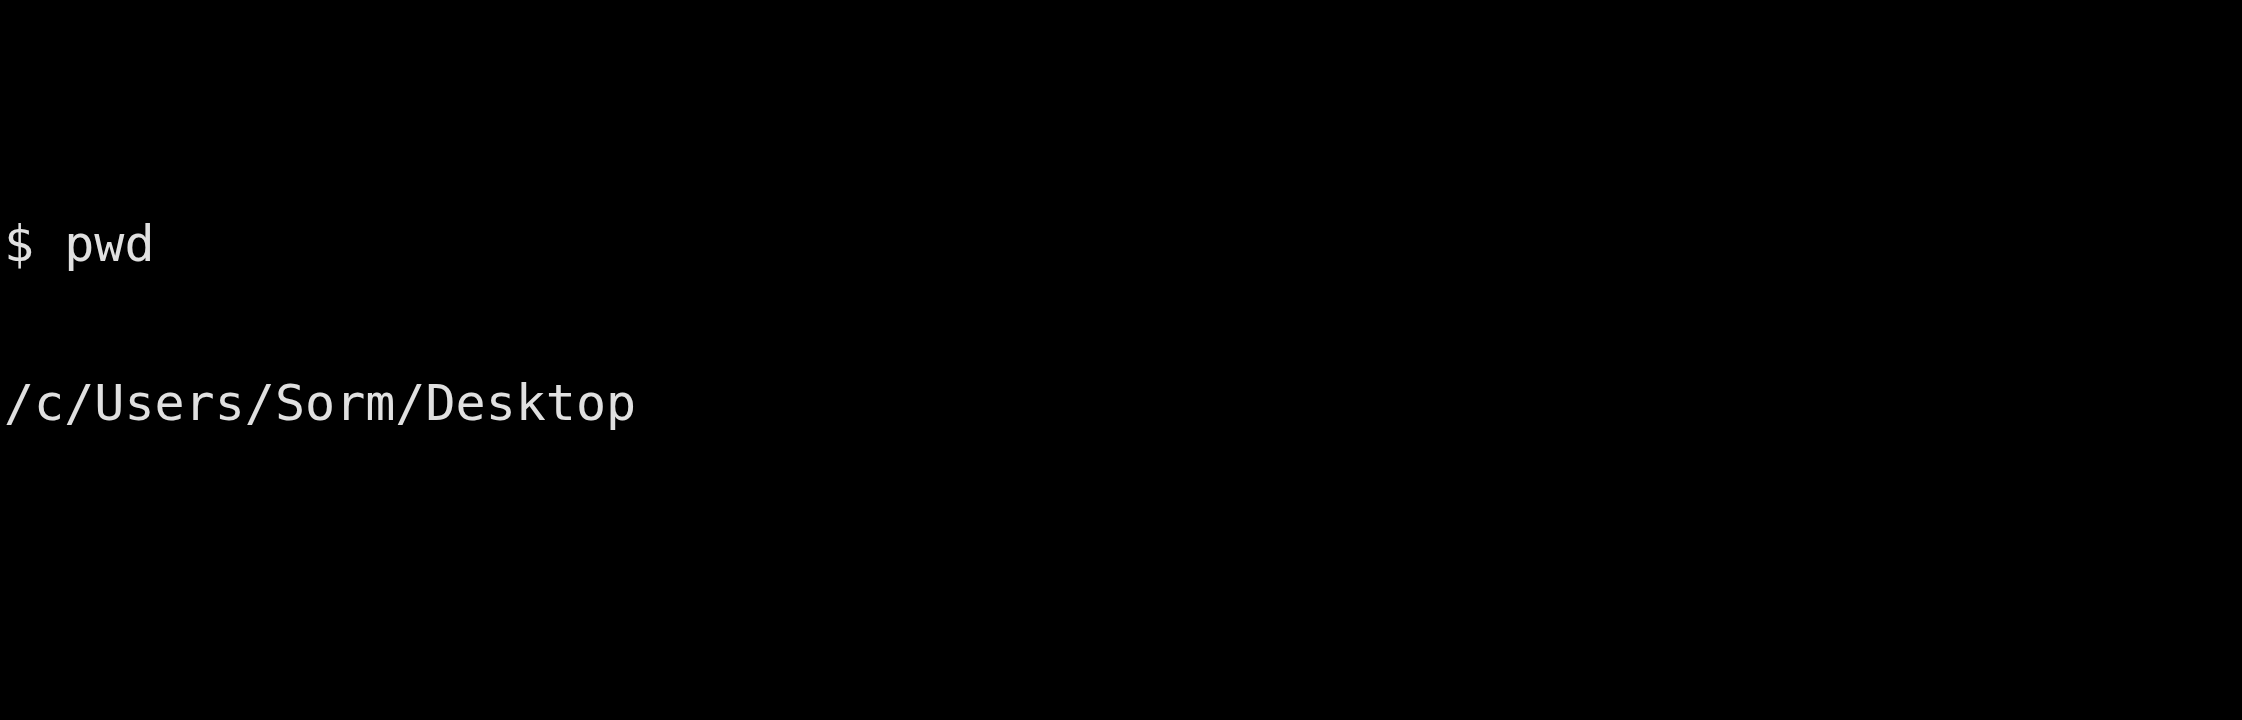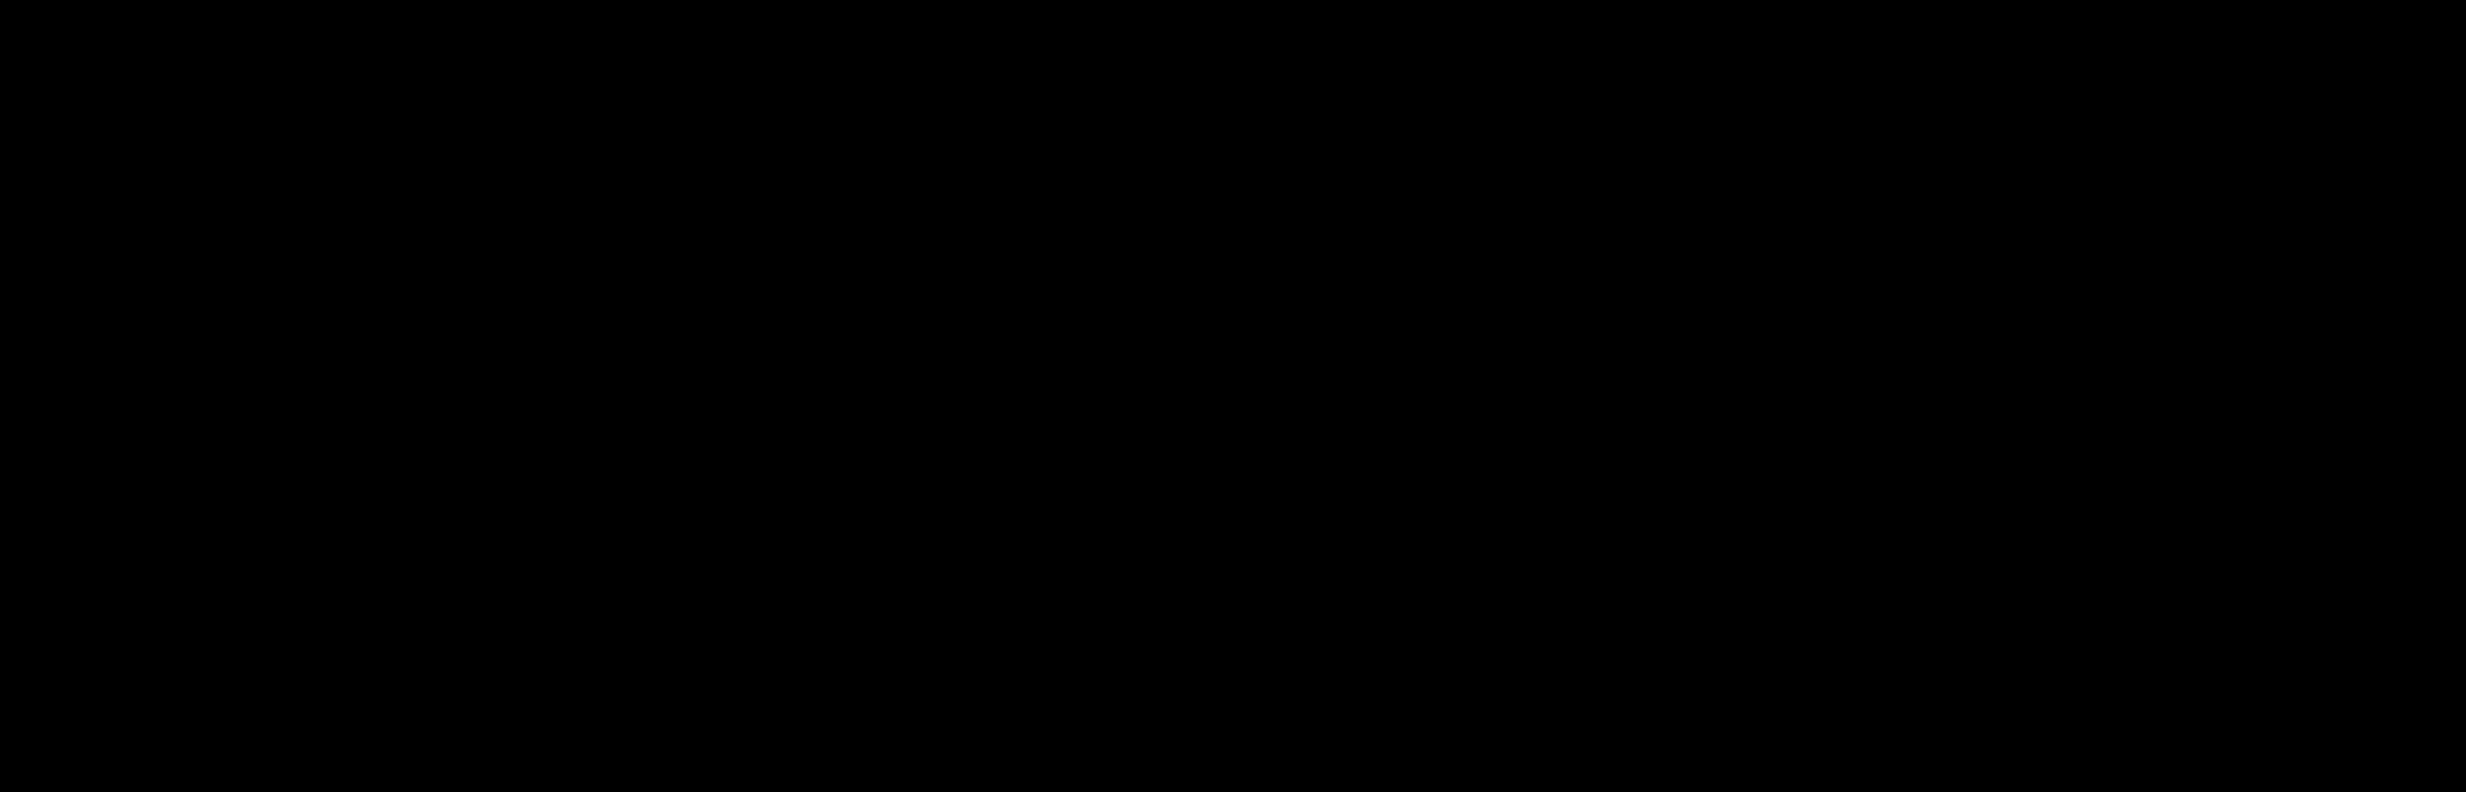--- a/index.html
+++ b/index.html
@@ -26,17 +26,19 @@
   .prompt { color: #e0e0e0; }
 
   .block { display:block; }
 </style>
 </head>
 <body>
 
 <div class="terminal">
 
   
+  <span class="block"><span class="prompt">$ </span><span class="txt">pwd</span></span>
+  <span class="block txt">/c/Users/Sorm/Desktop</span>
 
   
   
 
 </div>
 
 </body></html>

